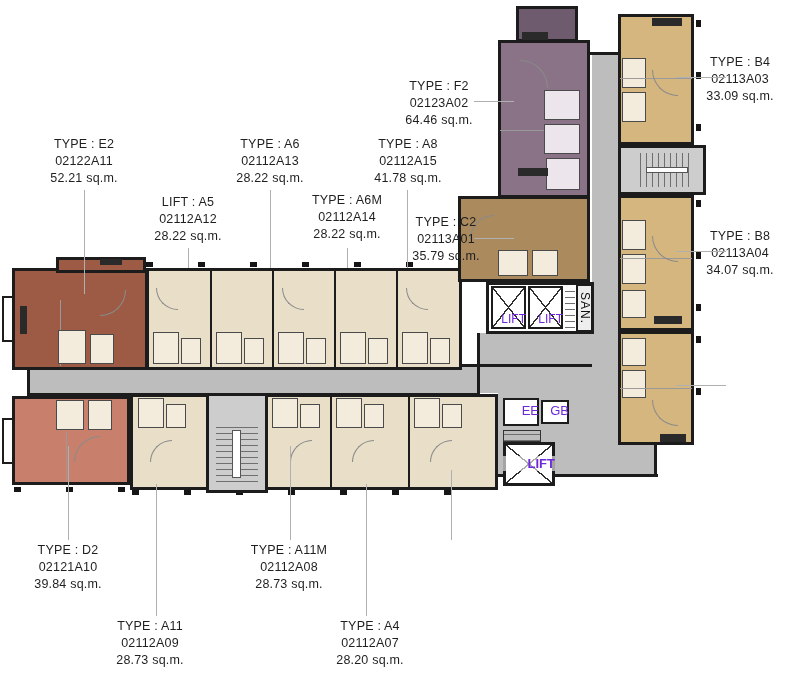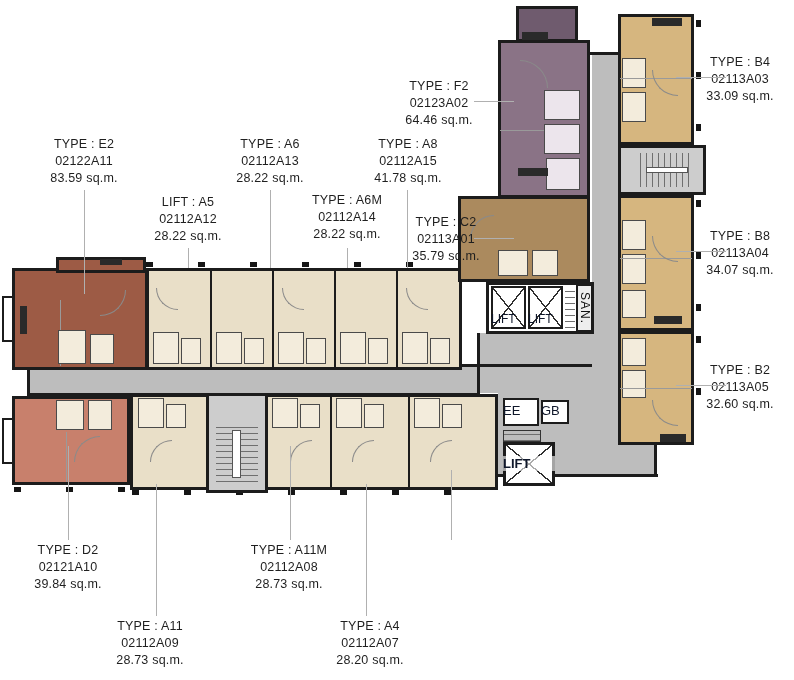--- a/index.html
+++ b/index.html
@@ -8,21 +8,21 @@
   .r{position:absolute;box-sizing:border-box}
   .wall3{border:3px solid #1c1c1c}
   .wall2{border:2px solid #1c1c1c}
   .iwall{position:absolute;background:#1c1c1c}
   .thin{position:absolute;background:#9a9a9a}
   .pod{position:absolute;background:#f3ecdc;border:1px solid #4a4a4a;box-sizing:border-box}
   .podp{position:absolute;background:#ece5ec;border:1px solid #4a4a4a;box-sizing:border-box}
   .chip{position:absolute;background:#2a2a2a}
   .lbl{position:absolute;text-align:center;font-size:12.5px;color:#1f1f1f;line-height:17px;letter-spacing:.2px}
   .leader{position:absolute;background:#b0b0b0}
-  .coretext{position:absolute;color:#0f172a;text-align:left}
+  .coretext{position:absolute;color:#6d28d9;text-align:right}
   .xbox{background:
     linear-gradient(to top right, transparent calc(50% - .7px), #2f2f2f calc(50% - .7px) calc(50% + .7px), transparent calc(50% + .7px)),
     linear-gradient(to bottom right, transparent calc(50% - .7px), #2f2f2f calc(50% - .7px) calc(50% + .7px), transparent calc(50% + .7px)),
     #ffffff}
   .treads-v{position:absolute;background:repeating-linear-gradient(90deg,#6f6f6f 0 1px,transparent 1px 6px)}
   .treads-h{position:absolute;background:repeating-linear-gradient(0deg,#6f6f6f 0 1px,transparent 1px 6px)}
   .landing{position:absolute;background:#fff;border:1px solid #555;box-sizing:border-box}
   .ticks-h{position:absolute;height:5px;background:repeating-linear-gradient(90deg,#161616 0 7px,transparent 7px 52px)}
   .ticks-v{position:absolute;width:5px;background:repeating-linear-gradient(180deg,#161616 0 7px,transparent 7px 52px)}
   .arc{position:absolute;box-sizing:border-box}
@@ -172,21 +172,21 @@
   <div class="arc arc-bl" style="left:652px;top:400px;width:26px;height:26px"></div>
   <div class="arc arc-tl" style="left:74px;top:436px;width:26px;height:26px"></div>
   <div class="arc arc-tl" style="left:150px;top:440px;width:22px;height:22px"></div>
   <div class="arc arc-tl" style="left:290px;top:440px;width:22px;height:22px"></div>
   <div class="arc arc-tl" style="left:352px;top:440px;width:22px;height:22px"></div>
   <div class="arc arc-tl" style="left:430px;top:440px;width:22px;height:22px"></div>
 
   <div class="lbl" style="left:34px;top:136px;width:100px">
     <div>TYPE : E2</div>
     <div>02122A11</div>
-    <div>83.59 sq.m.</div>
+    <div>52.21 sq.m.</div>
   </div>
   <div class="leader" style="left:84px;top:190px;width:1px;height:104px"></div>
 
   <div class="lbl" style="left:220px;top:136px;width:100px">
     <div>TYPE : A6</div>
     <div>02112A13</div>
     <div>28.22 sq.m.</div>
   </div>
   <div class="leader" style="left:270px;top:190px;width:1px;height:78px"></div>
 
@@ -232,25 +232,20 @@
   </div>
   <div class="leader" style="left:676px;top:77px;width:50px;height:1px"></div>
 
   <div class="lbl" style="left:688px;top:228px;width:104px">
     <div>TYPE : B8</div>
     <div>02113A04</div>
     <div>34.07 sq.m.</div>
   </div>
   <div class="leader" style="left:676px;top:251px;width:50px;height:1px"></div>
 
-  <div class="lbl" style="left:688px;top:362px;width:104px">
-    <div>TYPE : B2</div>
-    <div>02113A05</div>
-    <div>32.60 sq.m.</div>
-  </div>
   <div class="leader" style="left:676px;top:385px;width:50px;height:1px"></div>
 
   <div class="lbl" style="left:18px;top:542px;width:100px">
     <div>TYPE : D2</div>
     <div>02121A10</div>
     <div>39.84 sq.m.</div>
   </div>
   <div class="leader" style="left:68px;top:446px;width:1px;height:94px"></div>
 
   <div class="lbl" style="left:100px;top:618px;width:100px">

